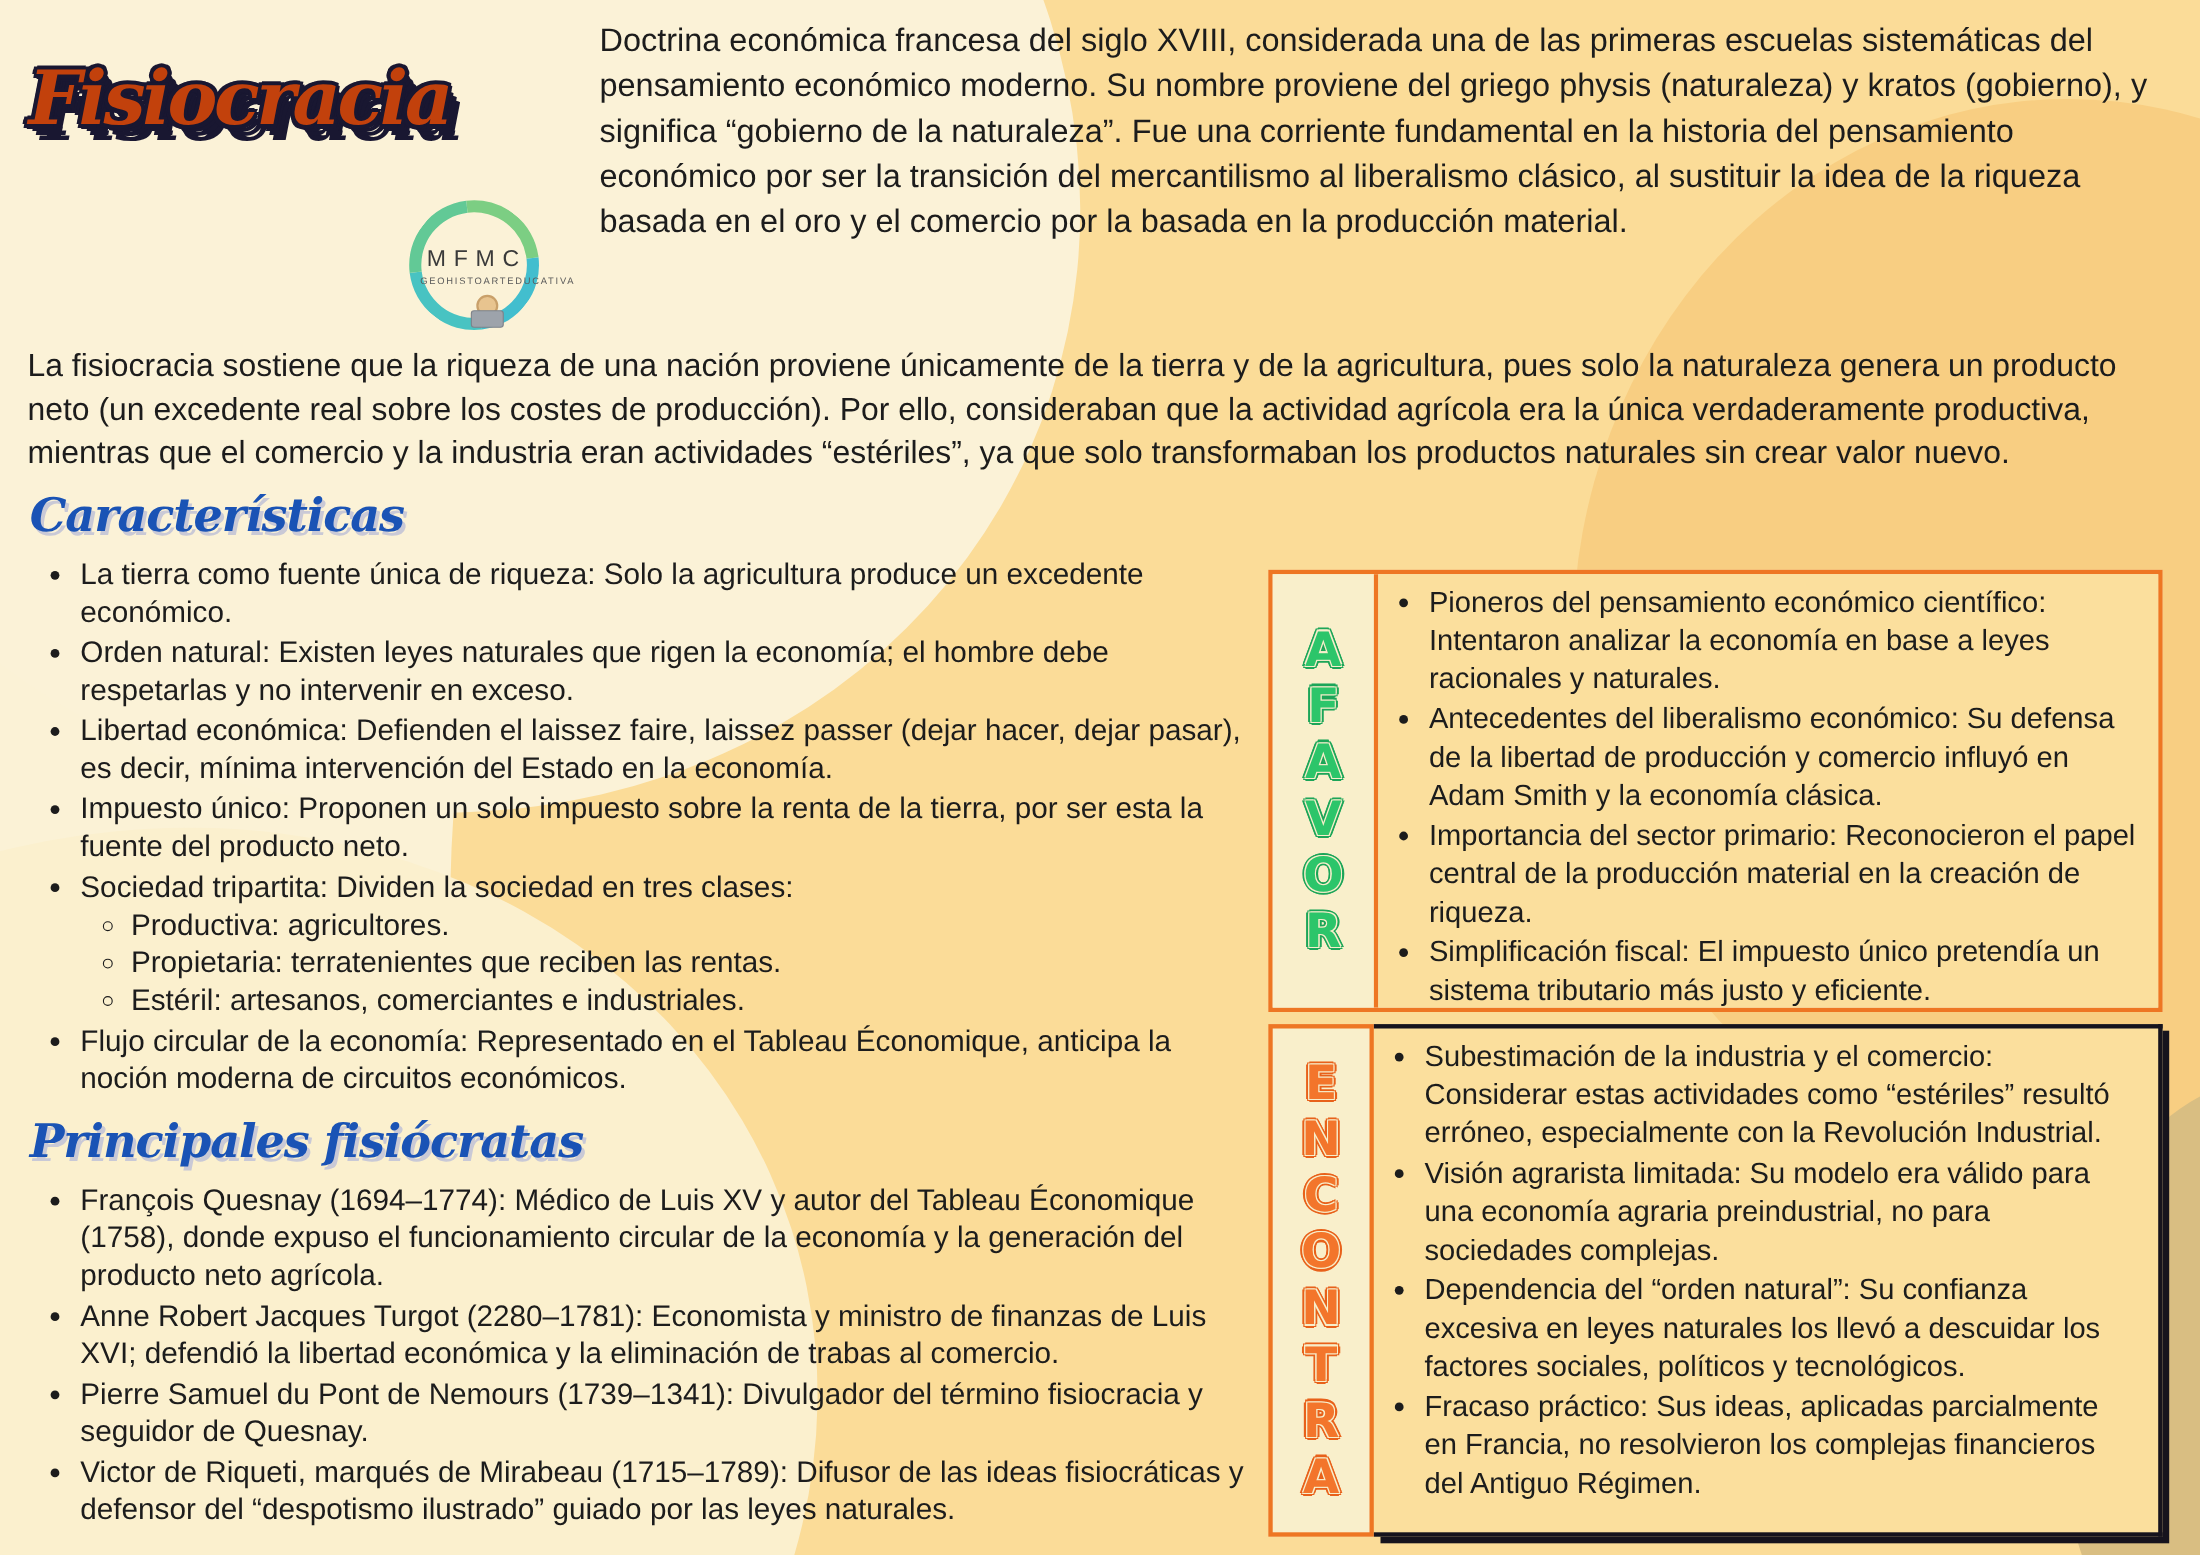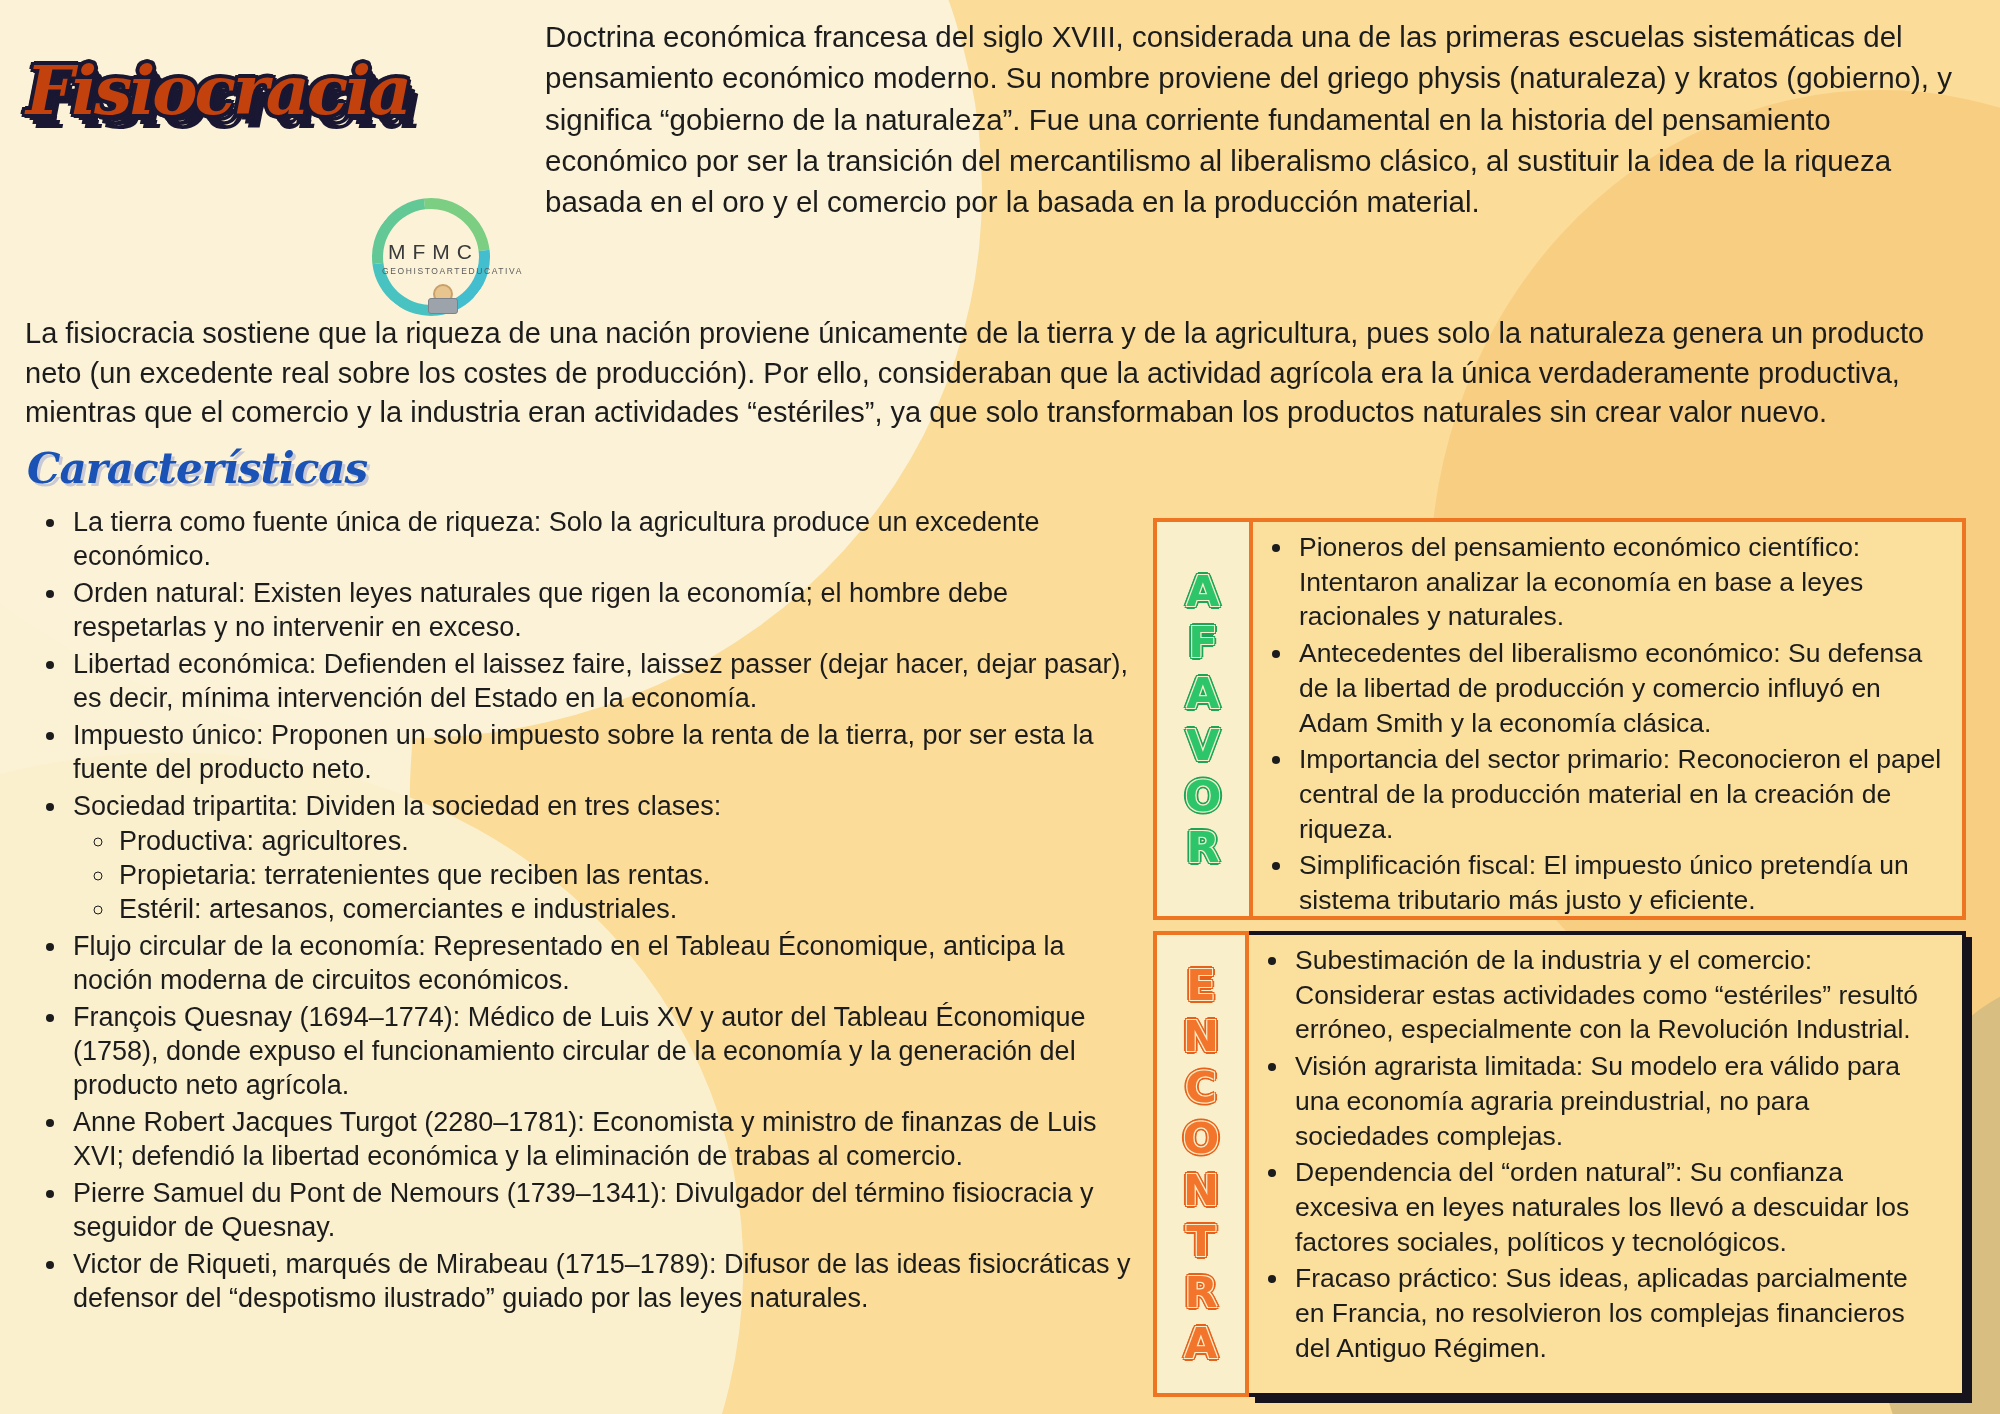--- a/index.html
+++ b/index.html
@@ -42,21 +42,21 @@
     font-size:68px;letter-spacing:-3px;
     color:#c2410c;
     text-shadow:
       -3px -3px 0 var(--title-ink),3px -3px 0 var(--title-ink),
       -3px 3px 0 var(--title-ink),3px 3px 0 var(--title-ink),
       -4px 0 0 var(--title-ink),4px 0 0 var(--title-ink),
       0 -4px 0 var(--title-ink),0 4px 0 var(--title-ink),
       5px 6px 0 var(--title-ink),8px 10px 0 var(--title-ink),
       11px 14px 0 var(--title-ink);
   }
-  .logo{position:absolute;left:372px;top:198px;width:170px;height:150px;text-decoration:underline;}
+  .logo{position:absolute;left:372px;top:182px;width:170px;height:150px;text-decoration:underline;}
   .logo-ring{
     position:absolute;left:0;top:0;width:118px;height:118px;border-radius:50%;
     border:11px solid;border-color:#6FCB7A #2FB9CE #35BFC0 #52C58F;
     transform:rotate(38deg);opacity:.9;
   }
   .logo-acronym{position:absolute;left:16px;top:42px;font-size:21px;letter-spacing:7px;color:#3A3A3A;}
   .logo-subtitle{position:absolute;left:10px;top:68px;font-size:8.5px;letter-spacing:1.6px;color:#5A5A5A;}
   .logo-person{position:absolute;left:54px;top:86px;width:34px;height:32px;}
   .logo-person .face{position:absolute;left:7px;top:0;width:20px;height:20px;border-radius:50%;background:#E8C48F;border:2px solid #C9A06A;}
   .logo-person .laptop{position:absolute;left:2px;top:14px;width:30px;height:16px;border-radius:3px;background:#9DA3AB;border:1px solid #7D828A;}
@@ -156,20 +156,21 @@
         <li>Libertad económica: Defienden el laissez faire, laissez passer (dejar hacer, dejar pasar), es decir, mínima intervención del Estado en la economía.</li>
         <li>Impuesto único: Proponen un solo impuesto sobre la renta de la tierra, por ser esta la fuente del producto neto.</li>
         <li>Sociedad tripartita: Dividen la sociedad en tres clases:<ul class="sublist">
             <li>Productiva: agricultores.</li>
             <li>Propietaria: terratenientes que reciben las rentas.</li>
             <li>Estéril: artesanos, comerciantes e industriales.</li>
           </ul></li>
         <li>Flujo circular de la economía: Representado en el Tableau Économique, anticipa la noción moderna de circuitos económicos.</li>
       </ul>
 
+    <h2 class="script-heading heading-2">Principales fisiócratas</h2>
     <ul class="main-list">
         <li>François Quesnay (1694–1774): Médico de Luis XV y autor del Tableau Économique (1758), donde expuso el funcionamiento circular de la economía y la generación del producto neto agrícola.</li>
         <li>Anne Robert Jacques Turgot (2280–1781): Economista y ministro de finanzas de Luis XVI; defendió la libertad económica y la eliminación de trabas al comercio.</li>
         <li>Pierre Samuel du Pont de Nemours (1739–1341): Divulgador del término fisiocracia y seguidor de Quesnay.</li>
         <li>Victor de Riqueti, marqués de Mirabeau (1715–1789): Difusor de las ideas fisiocráticas y defensor del “despotismo ilustrado” guiado por las leyes naturales.</li>
       </ul>
   </div>
 
   <div class="right-col">
 

